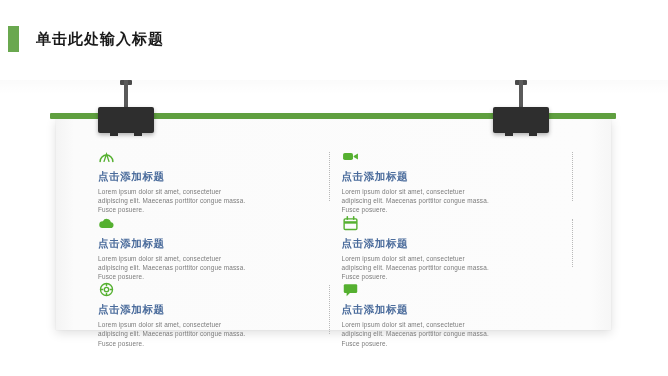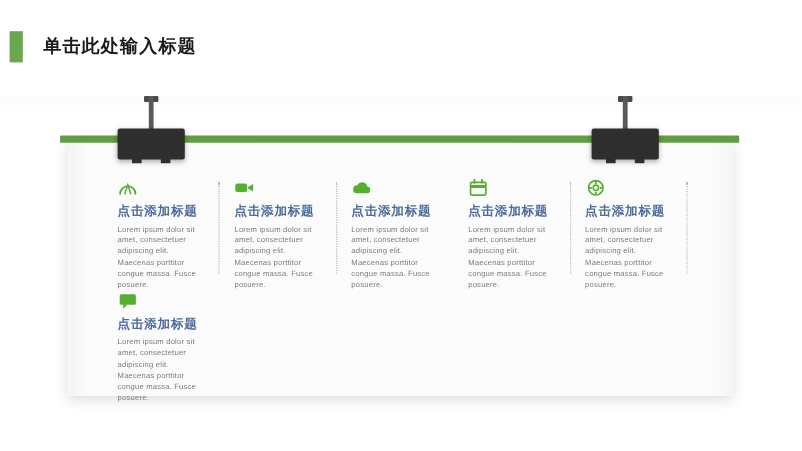--- a/index.html
+++ b/index.html
@@ -109,21 +109,21 @@
   .clamp .foot.r{left:36px;}
   .clamp-left{left:98px;}
   .clamp-right{left:493px;}
 
   
   .grid{
     position:absolute;
     left:0;top:0;
     width:555px;height:212px;
     display:grid;
-    grid-template-columns:1fr 1fr 1fr 1fr 1fr;
+    grid-template-columns:1fr 1fr;
     grid-template-rows:1fr 1fr;
     padding:30px 26px 22px 42px;
     box-sizing:border-box;
     column-gap:0px;
   }
   .cell{
     position:relative;
     padding-right:26px;
     box-sizing:border-box;
   }

